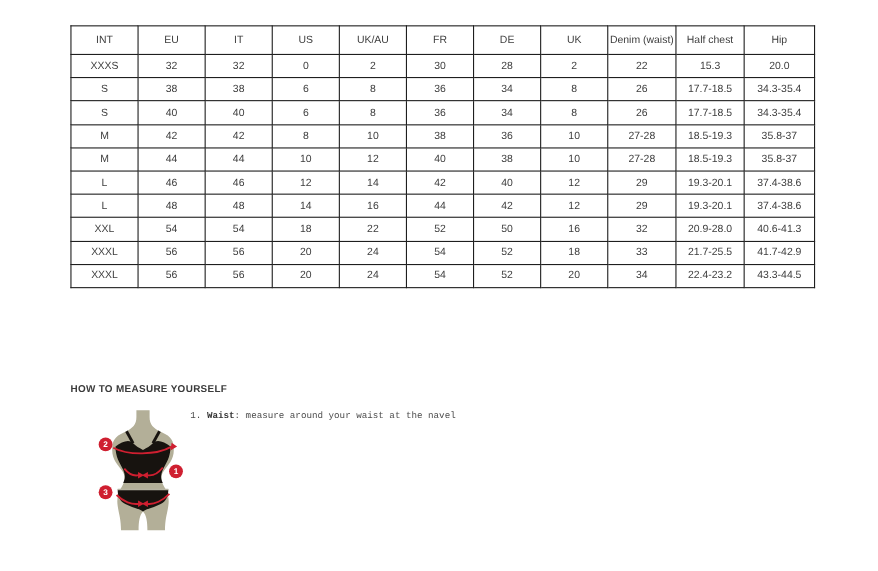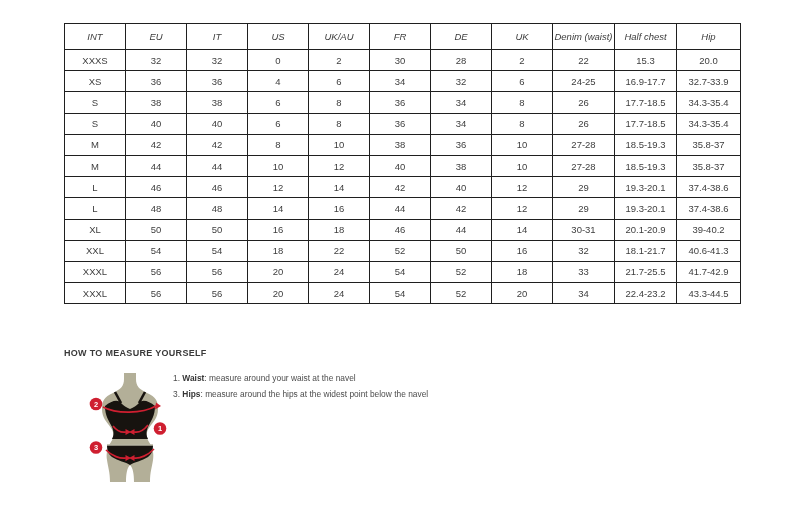--- a/index.html
+++ b/index.html
@@ -16,34 +16,34 @@
     border-collapse:collapse; table-layout:fixed;
     width:677px;
   }
   .size-table th, .size-table td {
     border:1px solid #1f1f1f;
     text-align:center; vertical-align:middle;
     font-size:9.5px; color:#3d3d3d;
     font-weight:400; padding:0;
     overflow:hidden; white-space:nowrap;
   }
-  .size-table th { height:25px;font-style:italic; }
+  .size-table th { height:25px; }
   .size-table td { height:20.2px; }
 
   
   .measure-title {
     position:absolute; left:64px; top:348px;
     font-size:9px; font-weight:bold; color:#3a3a3a;
     letter-spacing:0.3px;
   }
   .steps {
     position:absolute; left:173px; top:370px;
     font-size:8.4px; color:#4c4c4c;
   }
-  .step { height:16px; line-height:16px; white-space:nowrap; }
+  .step { height:16px; line-height:16px; white-space:nowrap;font-family:Liberation Mono, monospace; }
   .step .label { font-weight:bold; color:#353535; }
 
   .figure-svg { position:absolute; left:76px; top:366px; }
   .badge-num {
     font-family:"Liberation Sans", sans-serif;
     font-size:7.5px; font-weight:bold; fill:#ffffff;
     text-anchor:middle;
   }
 </style>
 </head>
@@ -86,33 +86,20 @@
         <td>0</td>
         <td>2</td>
         <td>30</td>
         <td>28</td>
         <td>2</td>
         <td>22</td>
         <td>15.3</td>
         <td>20.0</td>
       </tr>
       <tr>
-        <td>XS</td>
-        <td>36</td>
-        <td>36</td>
-        <td>4</td>
-        <td>6</td>
-        <td>34</td>
-        <td>32</td>
-        <td>6</td>
-        <td>24-25</td>
-        <td>16.9-17.7</td>
-        <td>32.7-33.9</td>
-      </tr>
-      <tr>
         <td>S</td>
         <td>38</td>
         <td>38</td>
         <td>6</td>
         <td>8</td>
         <td>36</td>
         <td>34</td>
         <td>8</td>
         <td>26</td>
         <td>17.7-18.5</td>
@@ -177,43 +164,30 @@
         <td>14</td>
         <td>16</td>
         <td>44</td>
         <td>42</td>
         <td>12</td>
         <td>29</td>
         <td>19.3-20.1</td>
         <td>37.4-38.6</td>
       </tr>
       <tr>
-        <td>XL</td>
-        <td>50</td>
-        <td>50</td>
-        <td>16</td>
-        <td>18</td>
-        <td>46</td>
-        <td>44</td>
-        <td>14</td>
-        <td>30-31</td>
-        <td>20.1-20.9</td>
-        <td>39-40.2</td>
-      </tr>
-      <tr>
         <td>XXL</td>
         <td>54</td>
         <td>54</td>
         <td>18</td>
         <td>22</td>
         <td>52</td>
         <td>50</td>
         <td>16</td>
         <td>32</td>
-        <td>18.1-21.7</td>
+        <td>20.9-28.0</td>
         <td>40.6-41.3</td>
       </tr>
       <tr>
         <td>XXXL</td>
         <td>56</td>
         <td>56</td>
         <td>20</td>
         <td>24</td>
         <td>54</td>
         <td>52</td>
@@ -237,24 +211,20 @@
       </tr>
     </tbody>
 </table>
 
 <div class="measure-title">HOW TO MEASURE YOURSELF</div>
 
 <div class="steps">
   <div class="step">
     <span>1.</span>
     <span class="label">Waist</span><span>: measure around your waist at the navel</span>
-  </div>
-  <div class="step">
-    <span>3.</span>
-    <span class="label">Hips</span><span>: measure around the hips at the widest point below the navel</span>
   </div>
 </div>
 
 <svg class="figure-svg" width="110" height="125" viewBox="0 0 110 125">
 
   <path fill="#b3af98" d="
     M48,7 L60,7 L60,13
     C60,20 63,23 71,27
     C80,31 82,35 82,43
     C82,52 77,56 73,62

